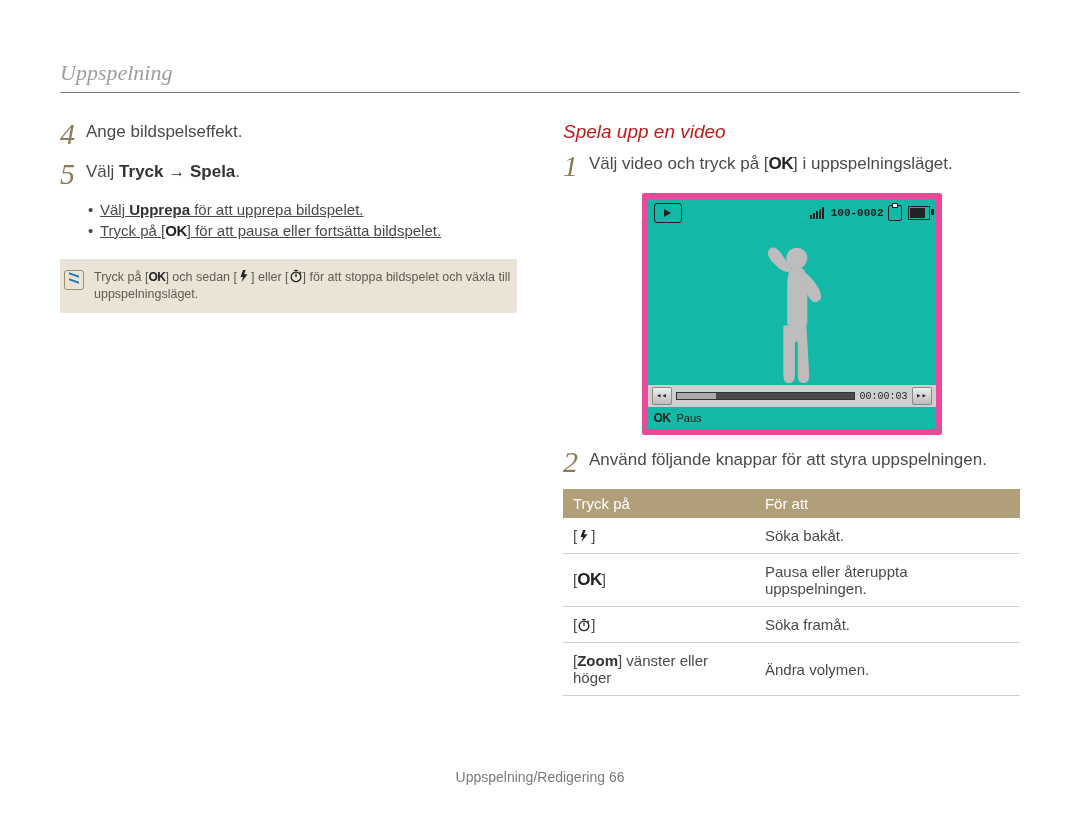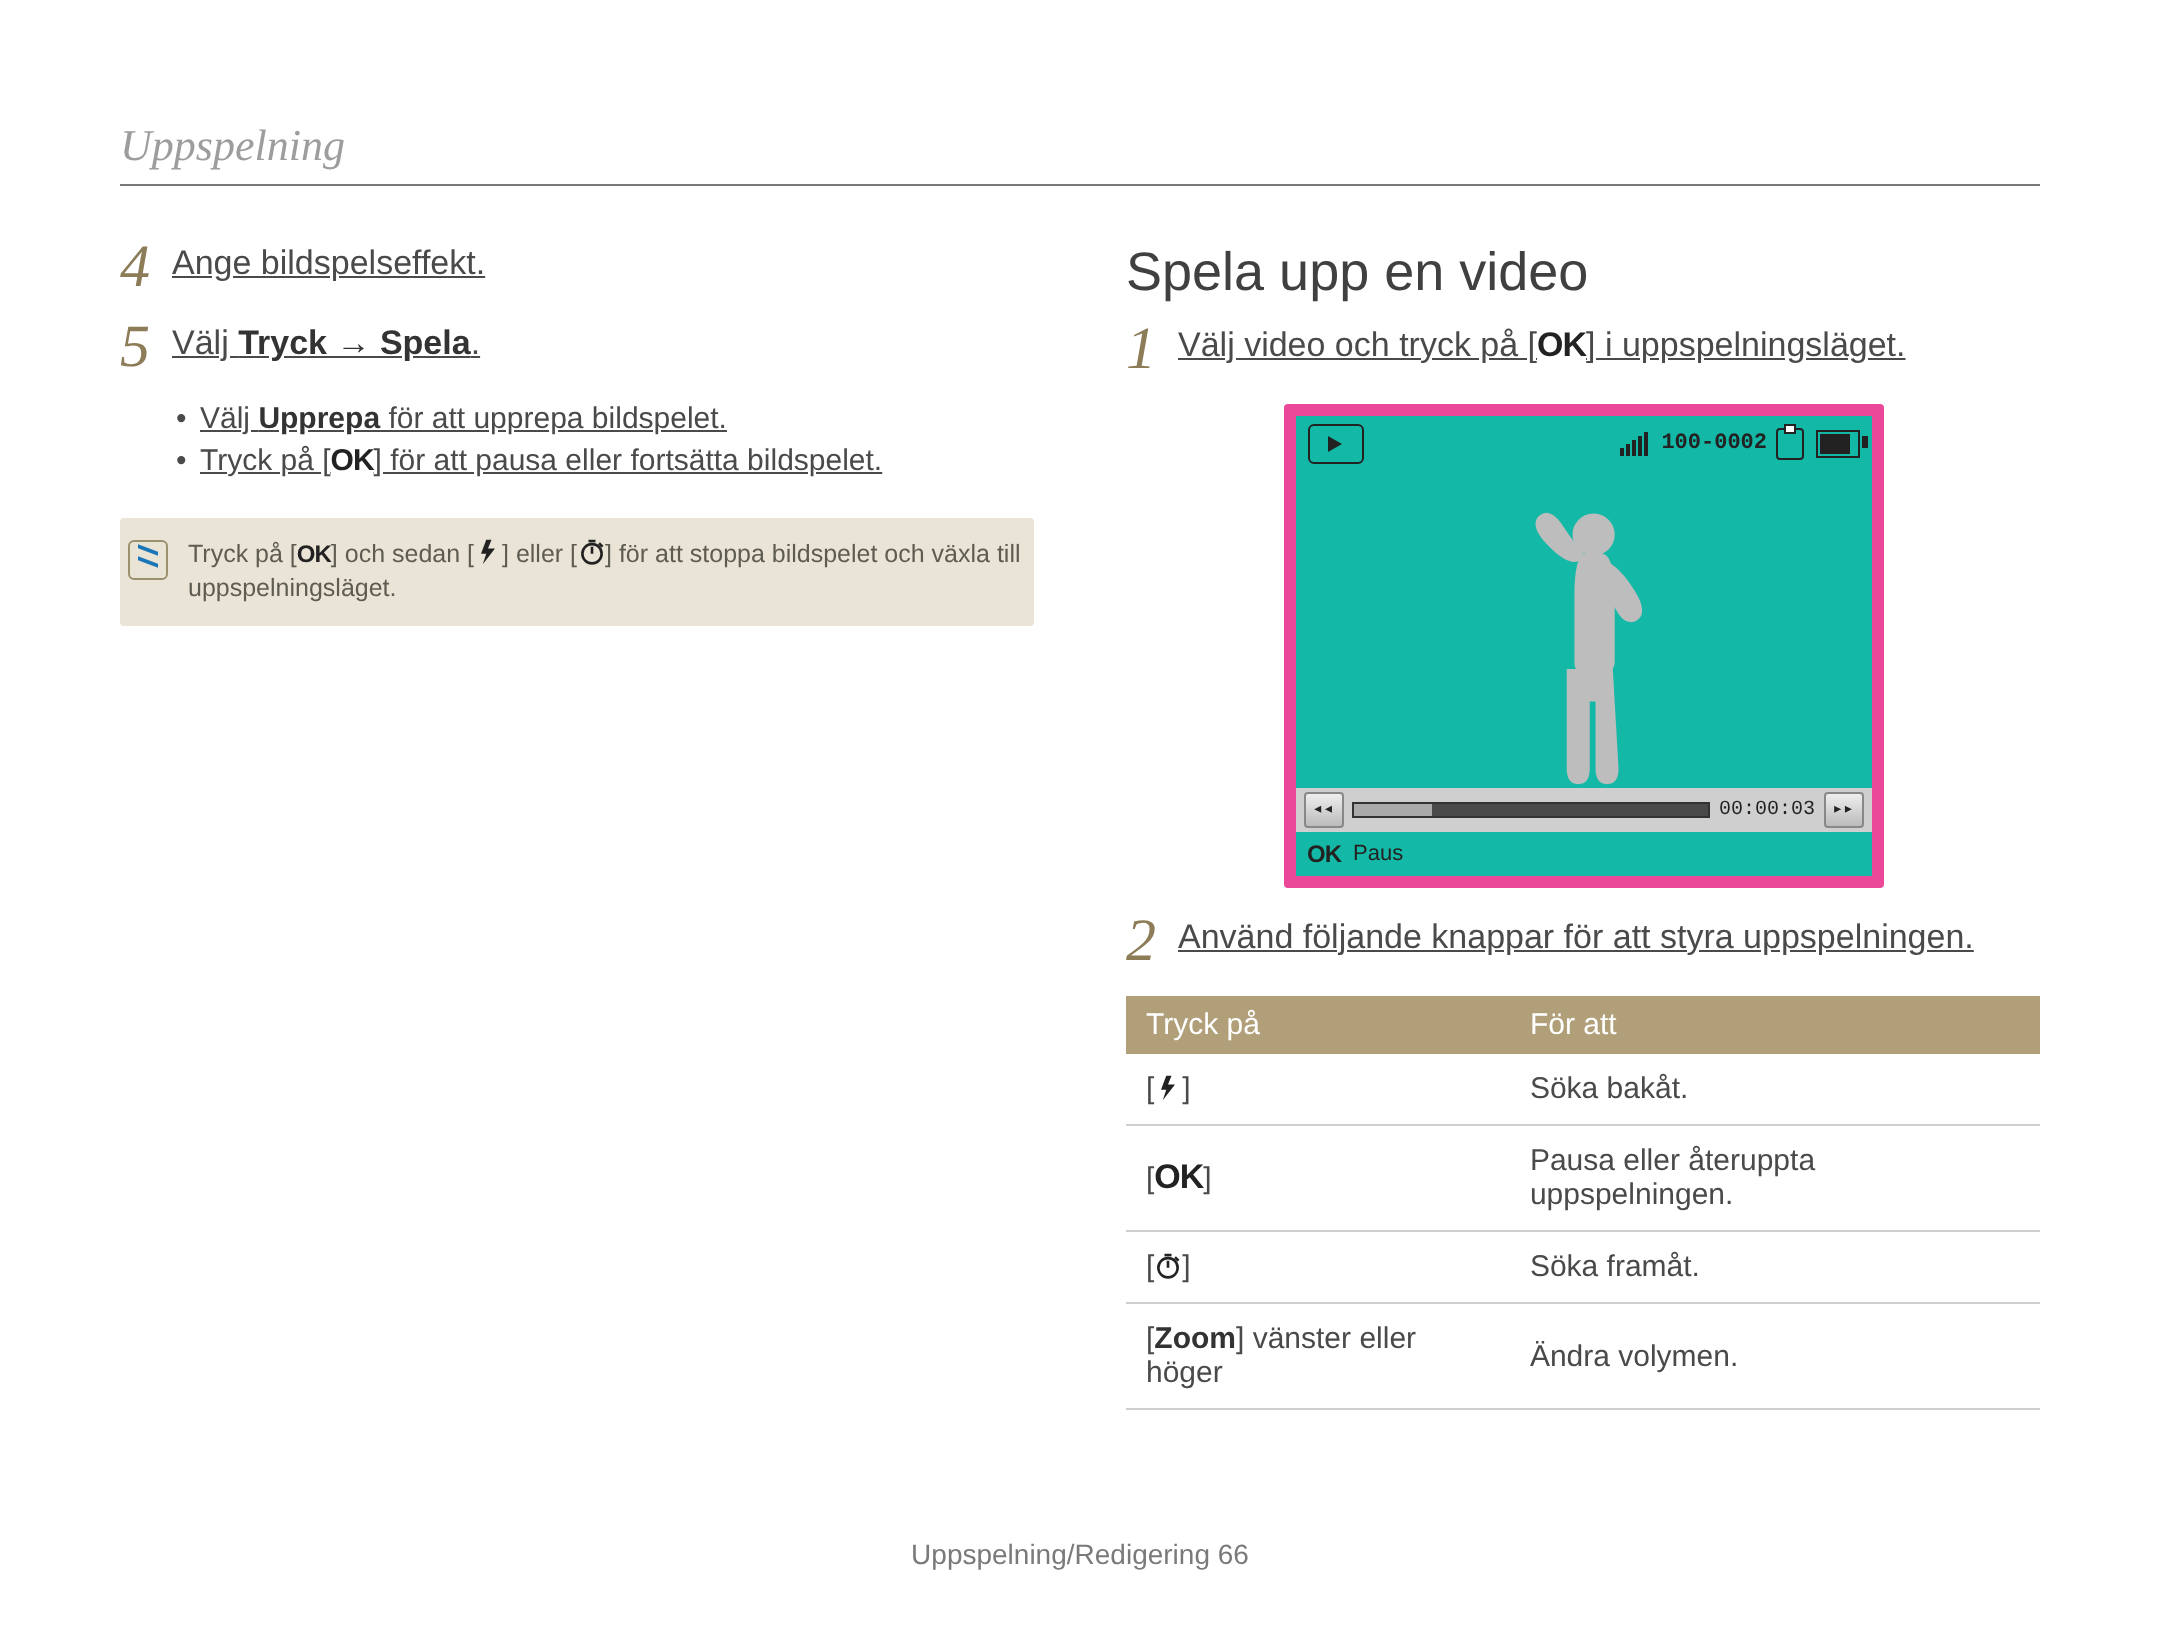--- a/index.html
+++ b/index.html
@@ -41,21 +41,21 @@
   .step-num{
     font-family:Georgia,'Times New Roman',serif;
     font-style:italic;
     font-size:30px;
     color:#8c7c58;
     width:26px;
     flex:0 0 26px;
     line-height:1;
     margin-top:-2px;
   }
-  .step-body{flex:1;text-decoration:underline;}
+  .step-body{flex:1;}
   .bold{font-weight:bold;color:#333;}
   .bullets{
     list-style:none;
     padding-left:28px;
     margin:6px 0 20px 0;
     font-size:15px;
     text-decoration:underline;
   }
   .bullets li{position:relative;padding-left:12px;margin-bottom:4px;}
   .bullets li::before{content:"•";position:absolute;left:0;}
@@ -83,24 +83,25 @@
   .note-icon::after{
     content:"";
     position:absolute;
     width:10px;height:2px;
     background:#1b76b8;
     left:4px;top:3px;
     transform:skewY(20deg);
     box-shadow:0 6px 0 #1b76b8;
   }
   .h2{
-    color:#404040;
-    font-size:27px;
+    color:#b91c1c;
+    font-size:19px;
     font-weight:400;
     margin:0 0 10px 0;
+    font-style:italic;
   }
   .intro{font-size:16px;margin-bottom:18px;}
   .ok-btn{
     display:inline-block;
     font-weight:900;
     font-family:Arial,sans-serif;
     color:#222;
     font-size:inherit;
     letter-spacing:-0.5px;
   }

